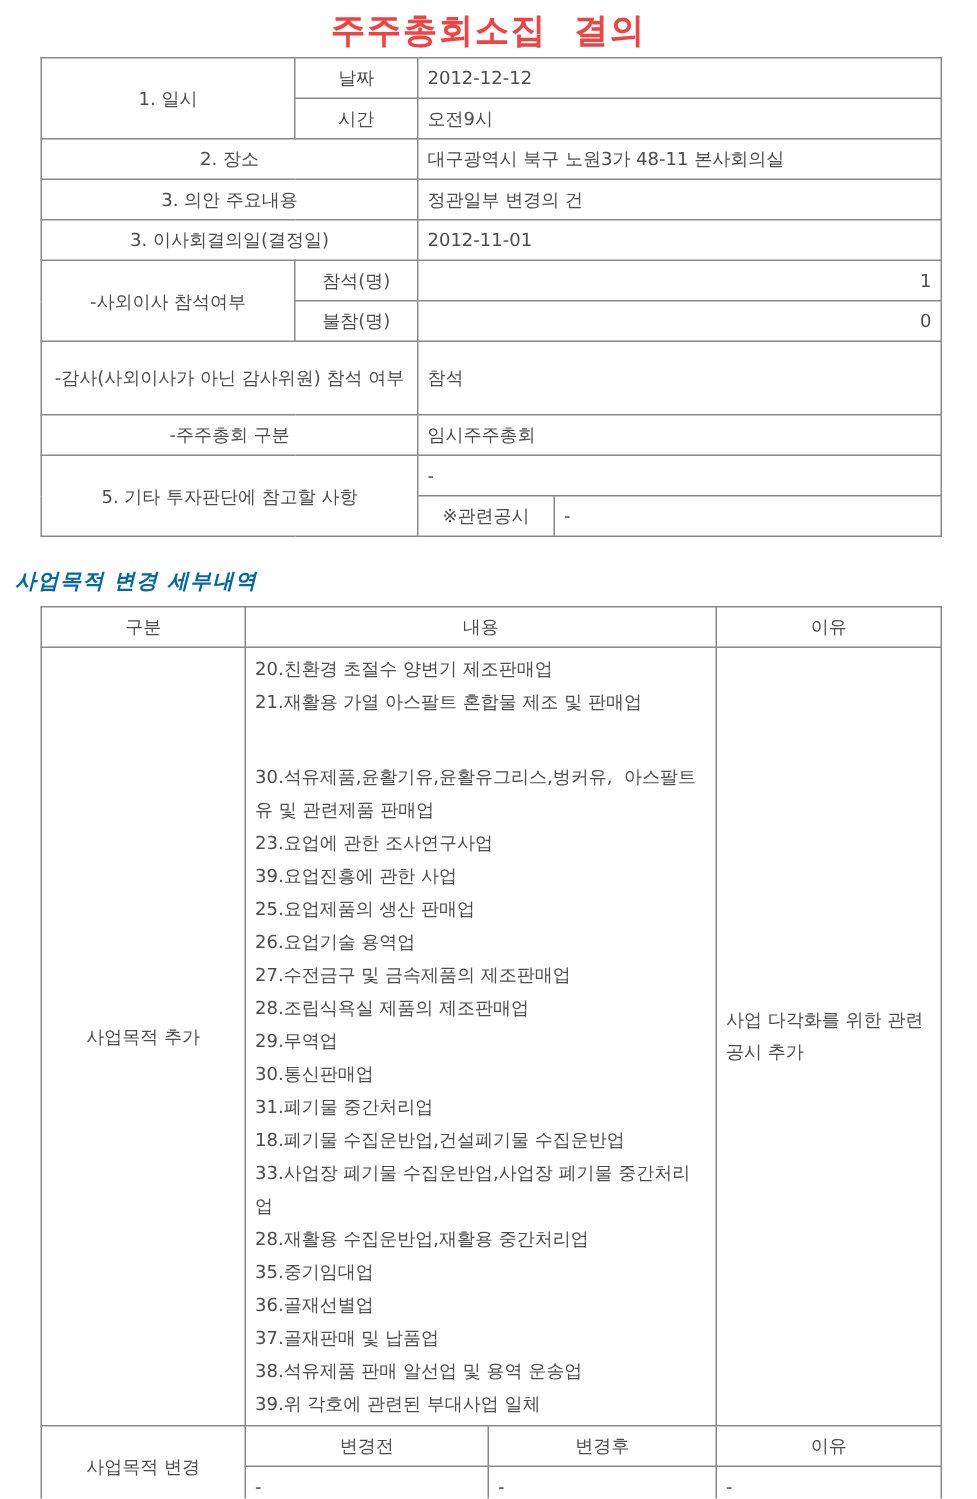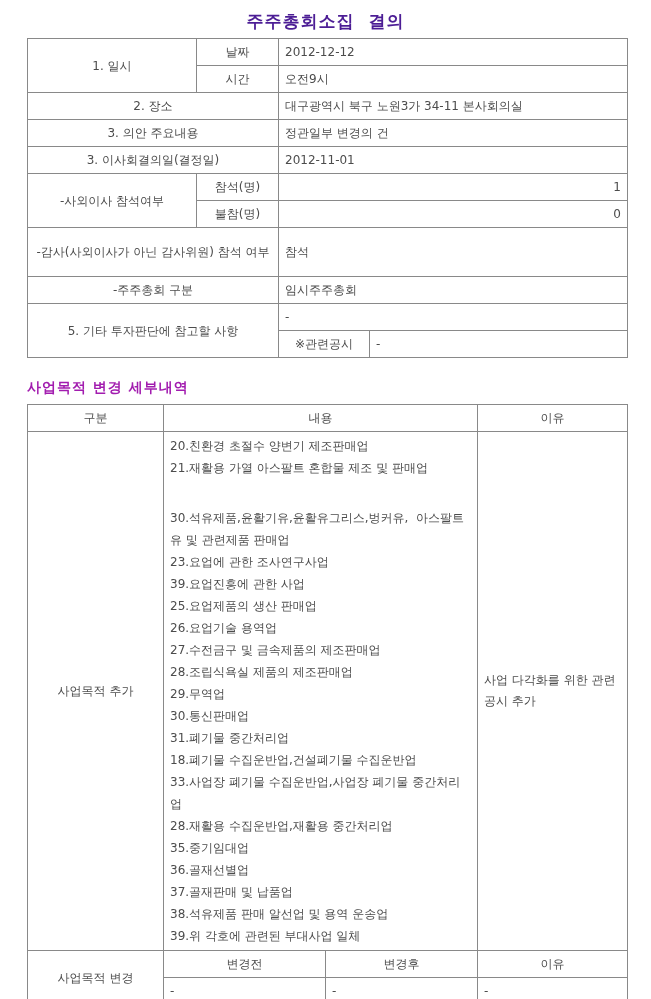--- a/index.html
+++ b/index.html
@@ -3,38 +3,38 @@
 <meta charset="utf-8">
 <style>
   html,body { margin:0; padding:0; }
   body {
     width:651px; height:999px; background:#ffffff;
     font-family:"DejaVu Sans","Liberation Sans",sans-serif;
     font-size:12px; color:#4c4c4c;
   }
   .doc-title {
     margin:6px 0 0 0; height:32px; line-height:30px;
-    text-align:center; font-size:17px; font-weight:bold; color:#4c1d95;
+    text-align:center; font-size:23px; font-weight:bold; color:#ef4444;
     white-space:pre; letter-spacing:1px;
   }
   table { border-collapse:collapse; table-layout:fixed; margin-left:27px; }
   td {
     border:1px solid #898989; padding:1px 6px; vertical-align:middle;
     overflow:hidden; word-break:break-all; line-height:20px;
   }
   .t1 { width:600px; }
   .t2 { width:600px; }
   .h24 { height:24px; }
   .h46 { height:46px; }
   .c { text-align:center;margin-left:33px; }
   .r { text-align:right; }
   .label { text-align:center; white-space:pre-wrap; }
   .section-title {
-    margin:21px 0 7px 27px; font-size:14px; font-weight:bold; color:#a21caf;
-    white-space:pre; letter-spacing:1px;
+    margin:21px 0 7px 10px; font-size:14px; font-weight:bold; color:#0369a1;
+    white-space:pre; letter-spacing:1px;font-style:italic;
   }
   .content-cell { padding:3px 6px; vertical-align:top; }
   .content-line { line-height:22px; min-height:22px; white-space:pre-wrap; word-break:break-all; }
   .blank-line { height:28px; }
   .reason-cell { line-height:21px; }
 </style>
 </head>
 <body>
 
 <div class="doc-title">주주총회소집  결의</div>
@@ -51,21 +51,21 @@
     <td rowspan="2" class="label">1. 일시</td>
     <td class="c h24">날짜</td>
     <td colspan="2">2012-12-12</td>
   </tr>
   <tr>
     <td class="c h24">시간</td>
     <td colspan="2">오전9시</td>
   </tr>
   <tr>
     <td colspan="2" class="label h24">2. 장소</td>
-    <td colspan="2">대구광역시 북구 노원3가 34-11 본사회의실</td>
+    <td colspan="2">대구광역시 북구 노원3가 48-11 본사회의실</td>
   </tr>
   <tr>
     <td colspan="2" class="label h24">3. 의안 주요내용</td>
     <td colspan="2">정관일부 변경의 건</td>
   </tr>
   <tr>
     <td colspan="2" class="label h24">3. 이사회결의일(결정일)</td>
     <td colspan="2">2012-11-01</td>
   </tr>
   <tr>

